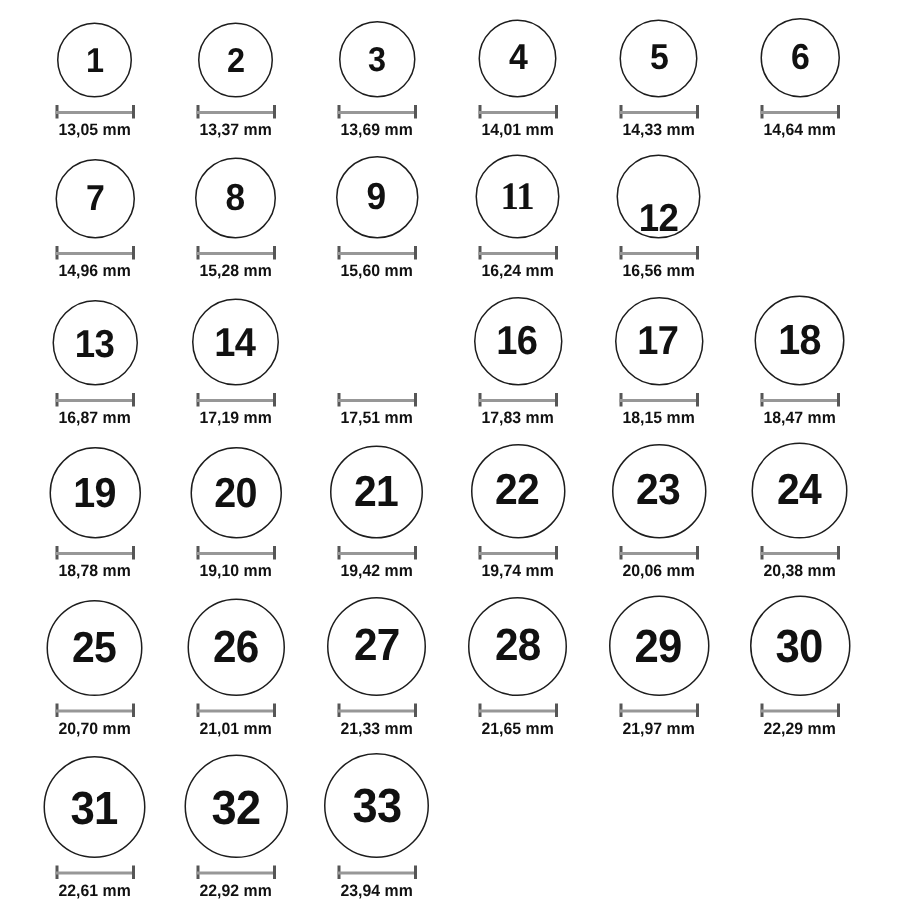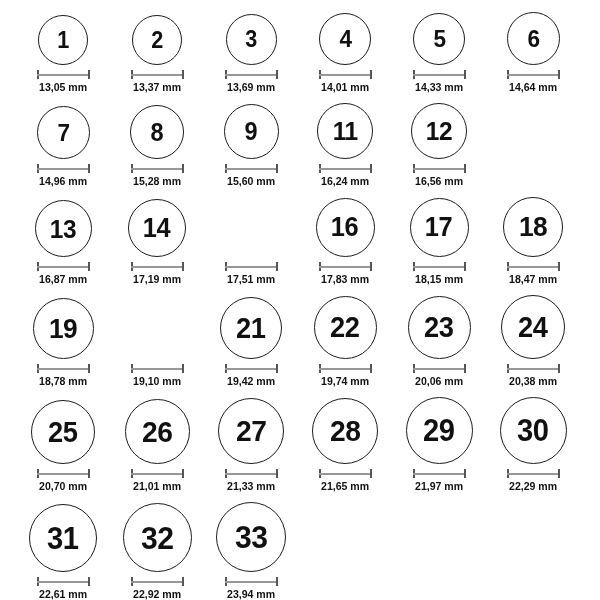--- a/index.html
+++ b/index.html
@@ -188,33 +188,33 @@
     <div class="measure">
       <span class="tick tick-l"></span>
       <span class="bar"></span>
       <span class="tick tick-r"></span>
     </div>
     <div class="label">15,60 mm</div>
   </div>
 
 
   <div class="cell">
-    <div class="circle" style="width: 56px; height: 56px;">
+    <div class="circle" style="width: 56px; height: 56px; font-family: Liberation Serif, serif;">
       <span class="num" style="font-size: 26px;">11</span>
     </div>
     <div class="measure">
       <span class="tick tick-l"></span>
       <span class="bar"></span>
       <span class="tick tick-r"></span>
     </div>
     <div class="label">16,24 mm</div>
   </div>
 
   <div class="cell">
-    <div class="circle" style="width: 56px; height: 56px;">
+    <div class="circle" style="width: 56px; height: 56px; align-items: flex-end;">
       <span class="num" style="font-size: 26px;">12</span>
     </div>
     <div class="measure">
       <span class="tick tick-l"></span>
       <span class="bar"></span>
       <span class="tick tick-r"></span>
     </div>
     <div class="label">16,56 mm</div>
   </div>
 </div>
@@ -295,20 +295,23 @@
     </div>
     <div class="measure">
       <span class="tick tick-l"></span>
       <span class="bar"></span>
       <span class="tick tick-r"></span>
     </div>
     <div class="label">18,78 mm</div>
   </div>
 
   <div class="cell">
+    <div class="circle" style="width: 61px; height: 61px;">
+      <span class="num" style="font-size: 28px;">20</span>
+    </div>
     <div class="measure">
       <span class="tick tick-l"></span>
       <span class="bar"></span>
       <span class="tick tick-r"></span>
     </div>
     <div class="label">19,10 mm</div>
   </div>
 
   <div class="cell">
     <div class="circle" style="width: 62px; height: 62px;">

